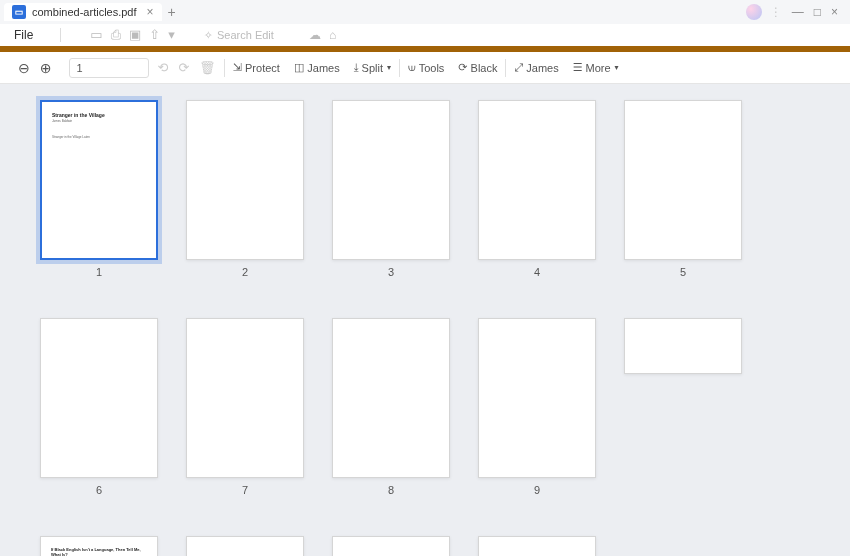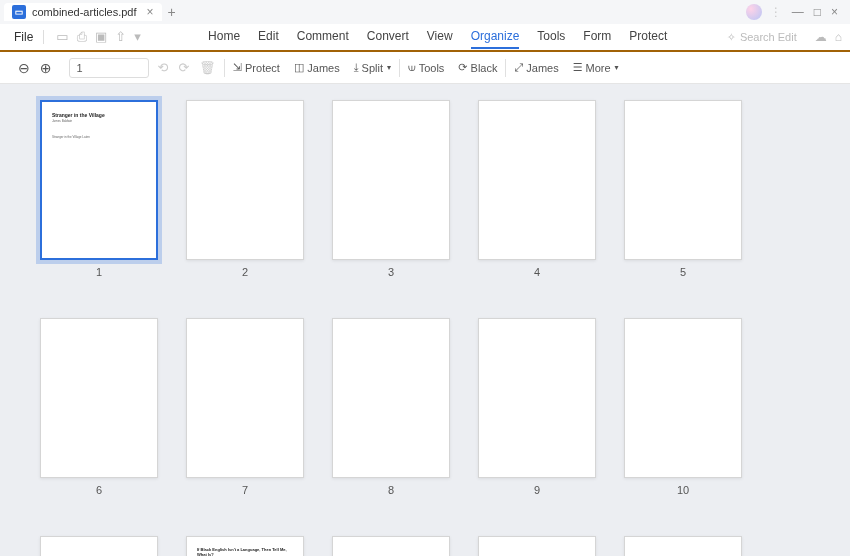--- a/index.html
+++ b/index.html
@@ -6,21 +6,21 @@
     body { background: #f0f0f0; width: 850px; height: 556px; overflow: hidden; }
     .titlebar { display: flex; align-items: center; background: #f5f6f8; height: 24px; padding: 0 4px; }
     .tab { display: flex; align-items: center; background: #fff; border-radius: 4px 4px 0 0; padding: 2px 8px; font-size: 11px; color: #333; gap: 6px; }
     .tab-icon { width: 14px; height: 14px; background: #2c6fdb; border-radius: 2px; display: flex; align-items: center; justify-content: center; color: #fff; font-size: 9px; font-weight: bold; }
     .tab-close { color: #888; font-size: 12px; cursor: pointer; margin-left: 4px; }
     .tab-add { margin-left: 6px; color: #888; font-size: 14px; cursor: pointer; }
     .spacer { flex: 1; }
     .orb { width: 16px; height: 16px; border-radius: 50%; background: radial-gradient(circle at 30% 30%, #ffd3e8, #b8c5f5); margin-right: 8px; }
     .window-controls { display: flex; gap: 10px; color: #888; font-size: 12px; padding-right: 8px; }
     .window-controls span { cursor: pointer; }
-    .menubar { display: flex; align-items: center; background: #fff; height: 28px; border-bottom: 2px solid #a16207; padding: 0 8px; gap: 4px; }
+    .menubar { display: flex; align-items: center; background: #fff; height: 28px; border-bottom: 6px solid #a16207; padding: 0 8px; gap: 21px; }
     .file-label { font-size: 12px; color: #333; padding: 0 6px; }
     .quick-icons { display: flex; gap: 8px; color: #bbb; font-size: 13px; padding: 0 8px; }
     .main-tabs { display: flex; gap: 18px; font-size: 12px; color: #444; margin-left: auto; margin-right: auto; }
     .main-tab { cursor: pointer; padding: 4px 0; }
     .main-tab.active { color: #2c6fdb; border-bottom: 2px solid #2c6fdb; }
     .search-tools { font-size: 11px; color: #bbb; display: flex; align-items: center; gap: 4px; }
     .toolbar { display: flex; align-items: center; background: #fff; height: 32px; border-bottom: 1px solid #e5e5e5; padding: 0 8px; gap: 8px; }
     .zoom-group { display: flex; gap: 10px; color: #555; font-size: 14px; padding: 0 10px; }
     .page-input { border: 1px solid #ddd; border-radius: 3px; width: 80px; height: 20px; font-size: 11px; padding: 0 6px; color: #555; background: #fff; }
     .tool-group { display: flex; gap: 14px; align-items: center; font-size: 11px; color: #555; }
@@ -65,31 +65,20 @@
 <div class="menubar">
   <span class="file-label">File</span>
   <div style="width:1px;height:14px;background:#ddd;"></div>
   <div class="quick-icons">
     <span>▭</span>
     <span>⎙</span>
     <span>▣</span>
     <span>⇧</span>
     <span>▾</span>
   </div>
-  <div class="main-tabs">
-    <span class="main-tab">Home</span>
-    <span class="main-tab">Edit</span>
-    <span class="main-tab">Comment</span>
-    <span class="main-tab">Convert</span>
-    <span class="main-tab">View</span>
-    <span class="main-tab active">Organize</span>
-    <span class="main-tab">Tools</span>
-    <span class="main-tab">Form</span>
-    <span class="main-tab">Protect</span>
-  </div>
   <div class="search-tools">
     <span>✧</span>
     <span>Search Edit</span>
   </div>
   <div class="right-icons" style="margin-left:14px;">
     <span>☁</span>
     <span>⌂</span>
   </div>
 </div>
 
@@ -199,26 +188,20 @@
           <div class="thumb-full"></div>
         </div>
         <div class="page-num">8</div>
       </div>
     <div class="page-cell">
         <div class="page-thumb">
           <div class="thumb-full"></div>
         </div>
         <div class="page-num">9</div>
       </div>
-    <div class="page-cell">
-        <div class="page-thumb">
-          <div class="thumb-full"></div>
-        </div>
-        <div class="page-num">10</div>
-      </div>
 
     <div class="page-cell row3">
         <div class="page-thumb">
           <div class="thumb-full"></div>
         </div>
       </div>
     <div class="page-cell row3">
         <div class="page-thumb">
           <div class="thumb-sub" style="font-weight:bold;font-size:4px;color:#222;">If Black English Isn't a Language, Then Tell Me, What Is?</div>
         </div>

